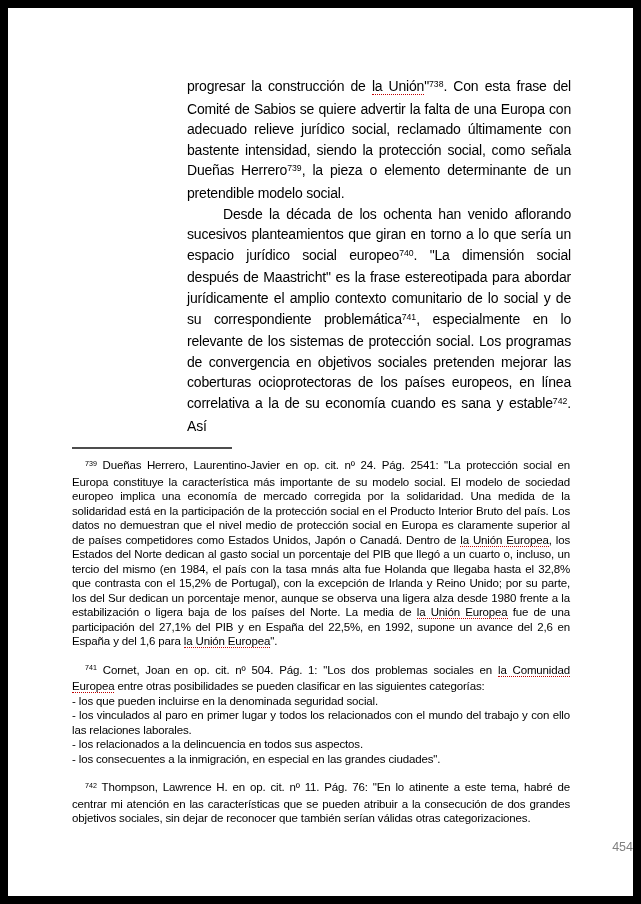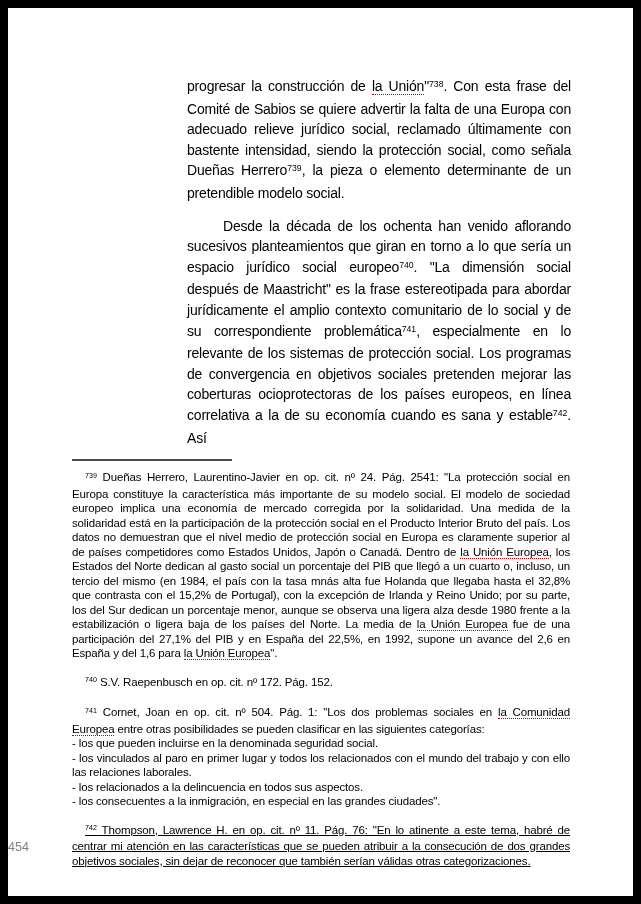--- a/index.html
+++ b/index.html
@@ -18,65 +18,64 @@
   }
   .body-text {
     margin: 68px 57px 0 179px;
     width: 384px;
     font-size: 14px;
     line-height: 20.6px;
     letter-spacing: -0.2px;
     text-align: justify;
   }
   .para { margin: 0; }
-  .para.first { margin-bottom: 12px; }
+  .para.first { }
   .para.indent { text-indent: 36px; }
   .fn-sep {
     margin: 11px 0 9px 64px;
     width: 160px; height: 0;
     border-top: 2px solid #4d4d4d;
   }
   .footnotes {
     margin: 0 63px 0 64px;
     width: 498px;
     font-size: 11.5px;
     line-height: 14.5px;
     letter-spacing: -0.15px;
     text-align: justify;
   }
   .footnote { margin: 0 0 14px 0; text-indent: 13px; }
-  .footnote:last-child { margin-bottom: 8px; text-decoration: underline; }
+  .footnote:last-child { margin-bottom: 8px; }
   .sup {
     font-size: 0.62em;
     position: relative; top: -0.45em;
     letter-spacing: 0;
   }
   .italic { font-style: italic; }
   .spell { border-bottom: 1px dotted #c00000; }
   .page-number {
     position: absolute; left: 0; right: 0; bottom: 42px;
-    text-align: left;
+    text-align: right;
     color: #808080;
     font-size: 12.5px;
   }
 </style>
 </head>
 <body>
 
 <div class="page">
 
   <div class="body-text">
     <p class="para first"><span>progresar la construcción de </span><span class="spell">la Unión</span><span>"</span><span class="sup">738</span><span>. Con esta frase del Comité de Sabios se quiere advertir la falta de una Europa con adecuado relieve jurídico social, reclamado últimamente con bastente intensidad, siendo la protección social, como señala Dueñas Herrero</span><span class="sup">739</span><span>, la pieza o elemento determinante de un pretendible modelo social.</span></p>
     <p class="para indent"><span>Desde la década de los ochenta han venido aflorando sucesivos planteamientos que giran en torno a lo que sería un espacio jurídico social europeo</span><span class="sup">740</span><span>. "La dimensión social después de Maastricht" es la frase estereotipada para abordar jurídicamente el amplio contexto comunitario de lo social y de su correspondiente problemática</span><span class="sup">741</span><span>, especialmente en lo relevante de los sistemas de protección social. Los programas de convergencia en objetivos sociales pretenden mejorar las coberturas ocioprotectoras de los países europeos, en línea correlativa a la de su economía cuando es sana y estable</span><span class="sup">742</span><span>. Así</span></p>
   </div>
 
   <div class="fn-sep"></div>
 
   <div class="footnotes">
     <p class="footnote"><span class="sup">739</span><span> Dueñas Herrero, Laurentino-Javier en op. cit. nº 24. Pág. 2541: "La protección social en Europa constituye la característica más importante de su modelo social. El modelo de sociedad europeo implica una economía de mercado corregida por la solidaridad. Una medida de la solidaridad está en la participación de la protección social en el Producto Interior Bruto del país. Los datos no demuestran que el nivel medio de protección social en Europa es claramente superior al de países competidores como Estados Unidos, Japón o Canadá. Dentro de </span><span class="spell">la Unión Europea</span><span>, los Estados del Norte dedican al gasto social un porcentaje del PIB que llegó a un cuarto o, incluso, un tercio del mismo (en 1984, el país con la tasa mnás alta fue Holanda que llegaba hasta el 32,8% que contrasta con el 15,2% de Portugal), con la excepción de Irlanda y Reino Unido; por su parte, los del Sur dedican un porcentaje menor, aunque se observa una ligera alza desde 1980 frente a la estabilización o ligera baja de los países del Norte. La media de </span><span class="spell">la Unión Europea</span><span> fue de una participación del 27,1% del PIB y en España del 22,5%, en 1992, supone un avance del 2,6 en España y del 1,6 para </span><span class="spell">la Unión Europea</span><span>".</span></p>
-    <p class="footnote"><span class="sup">740</span><span> S.V. Raepenbusch en op. cit. nº 172. Pág. 152.</span></p>
     <p class="footnote"><span class="sup">741</span><span> Cornet, Joan en op. cit. nº 504. Pág. 1: "Los dos problemas sociales en </span><span class="spell">la Comunidad Europea</span><span> entre otras posibilidades se pueden clasificar en las siguientes categorías:</span><br><span>- los que pueden incluirse en la denominada seguridad social.</span><br><span>- los vinculados al paro en primer lugar y todos los relacionados con el mundo del trabajo y con ello las relaciones laborales.</span><br><span>- los relacionados a la delincuencia en todos sus aspectos.</span><br><span>- los consecuentes a la inmigración, en especial en las grandes ciudades".</span></p>
     <p class="footnote"><span class="sup">742</span><span> Thompson, Lawrence H. en op. cit. nº 11. Pág. 76: "En lo atinente a este tema, habré de centrar mi atención en las características que se pueden atribuir a la consecución de dos grandes objetivos sociales, sin dejar de reconocer que también serían válidas otras categorizaciones.</span><br></p>
   </div>
 
   <div class="page-number">454</div>
 
 </div>
 
 </body></html>

